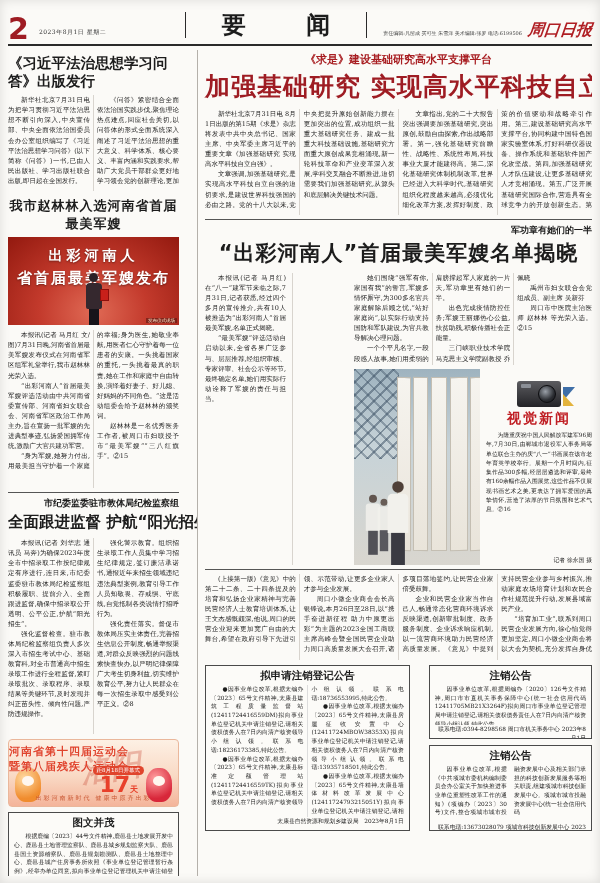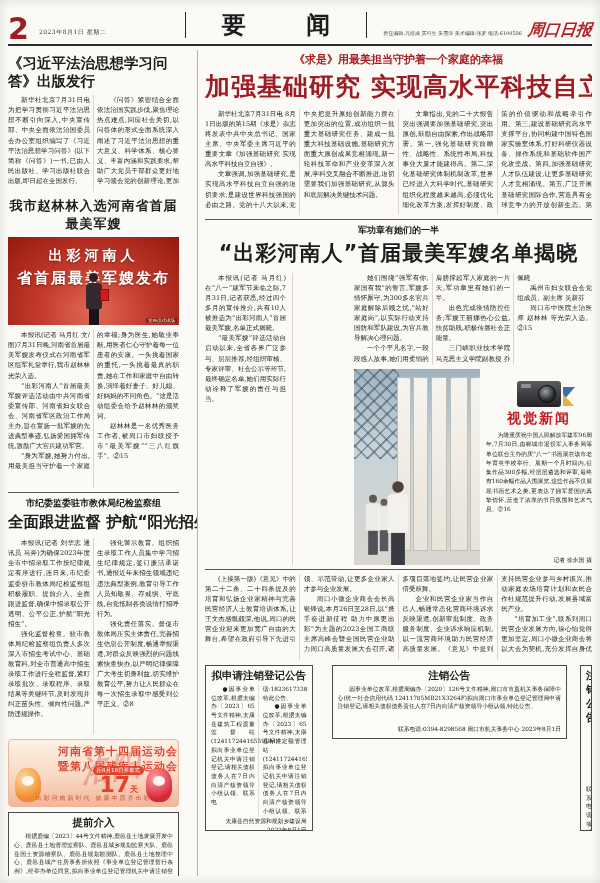--- a/index.html
+++ b/index.html
@@ -25,41 +25,41 @@
   .content { display:flex; margin-top:4px; height:826px; }
   .left-col { width:190px; padding-right:18px; border-right:1px solid #b4b0aa; overflow:hidden; }
   .right-col { flex:1; padding-left:7px; overflow:hidden; }
   .thin-rule { border:none; border-top:1px solid #555; margin:4px 0; }
   
   .body-text { font-size:6.5px; line-height:1.55; text-align:justify; overflow:hidden; }
   .para { text-indent:2em; }
   .cols-2 { column-count:2; column-gap:7px; column-rule:1px solid #d8d4ce; }
   .cols-3 { column-count:3; column-gap:7px; column-rule:1px solid #d8d4ce; }
   .cols-4 { column-count:4; column-gap:8px; column-rule:1px solid #d8d4ce; }
-  .kicker { text-align:center; font-size:9px; font-weight:bold; font-family:"DejaVu Sans", sans-serif; margin:4px 0 2px; }
+  .kicker { text-align:right; font-size:9px; font-weight:bold; font-family:"DejaVu Sans", sans-serif; margin:4px 0 2px; }
   
   .a1-title { font-size:14.5px; line-height:1.25; font-weight:bold; font-family:"DejaVu Sans", sans-serif; margin:4px 0 5px; }
   .a1-body { height:96px; }
   .a2-head { font-size:13px; font-weight:bold; font-family:"DejaVu Sans", sans-serif; text-align:center; margin:6px 0 4px; letter-spacing:1px; }
   .stage-photo { position:relative; height:88px; background:radial-gradient(ellipse at 50% 85%, #e06a55 0%, #c33a2c 45%, #93190f 100%); overflow:hidden; }
   .stage-line1 { position:absolute; top:10px; width:100%; text-align:center; color:#fff; font-weight:bold; font-size:14px; letter-spacing:4px; font-family:"DejaVu Sans", sans-serif; text-shadow:0 1px 2px rgba(0,0,0,.4); }
   .stage-line2 { position:absolute; top:32px; left:-6px; right:-6px; text-align:center; color:#fff; font-weight:bold; font-size:15px; letter-spacing:2px; font-family:"DejaVu Sans", sans-serif; text-shadow:0 1px 2px rgba(0,0,0,.4); white-space:nowrap; }
   .stage-person { position:absolute; left:50%; bottom:0; transform:translateX(-50%); width:24px; height:52px; }
   .stage-person .head { width:9px; height:9px; background:#2b2126; border-radius:50%; margin:0 auto; }
   .stage-person .torso { width:16px; height:26px; background:#35282e; border-radius:4px 4px 2px 2px; margin:1px auto 0; }
   .stage-person .legs { width:10px; height:16px; background:#17141a; margin:0 auto; }
   .stage-award { position:absolute; left:54%; bottom:24px; width:9px; height:12px; background:#c8201a; border:1px solid #8d0f0c; }
   .stage-caption { position:absolute; right:2px; bottom:2px; font-size:4.5px; color:#f7e3c8; background:rgba(80,20,15,.55); padding:0 2px; }
   .a2-body { height:158px; margin-top:5px; }
   .a3-head { font-size:15.5px; font-weight:bold; font-family:"DejaVu Sans", sans-serif; text-align:center; margin:1px 0 5px; white-space:nowrap; }
   .a3-body { height:196px; }
   
   .ad-banner { position:relative; margin-top:5px; height:68px; background:linear-gradient(180deg,#fdf0e4 0%, #f9d9c4 55%, #f4b49a 100%); border:1px solid #eab79b; border-radius:4px; overflow:hidden; font-family:"DejaVu Sans", sans-serif; }
   .ad-watermark { position:absolute; left:72px; top:8px; font-size:30px; color:rgba(196,60,40,.3); font-style:italic; font-weight:bold; transform:rotate(-8deg); }
-  .ad-line1,.ad-line2 { text-align:right; color:#e0442c; font-weight:bold; font-size:11px; letter-spacing:1px; text-shadow:0 0 1px #fff; position:relative; }
+  .ad-line1,.ad-line2 { text-align:left; color:#e0442c; font-weight:bold; font-size:11px; letter-spacing:1px; text-shadow:0 0 1px #fff; position:relative; }
   .ad-line1 { margin-top:4px; } 
   .ad-sub { position:absolute; right:34px; top:26px; font-size:5.5px; color:#fff; background:#e0442c; border-radius:5px; padding:1px 4px; }
   .ad-count { position:absolute; right:40px; top:34px; color:#e8402a; font-weight:bold; font-size:22px; line-height:1; }
   .ad-count .unit { font-size:8px; }
   .ad-slogan { position:absolute; bottom:3px; width:100%; text-align:center; font-size:6px; color:#c8542f; letter-spacing:2px; }
   .mascot { position:absolute; bottom:4px; width:26px; height:34px; border-radius:45% 45% 40% 40%; }
   .mascot.m1 { left:6px; background:radial-gradient(circle at 35% 30%, #ffd9a0, #f08c2e 70%); }
   .mascot.m2 { right:6px; background:radial-gradient(circle at 35% 30%, #ff9f9f, #d8273a 70%); }
   .mascot::after { content:""; position:absolute; left:7px; top:8px; width:12px; height:10px; background:#fff7ef; border-radius:50%; }
   
@@ -100,21 +100,21 @@
   .camera-accent { position:absolute; right:-14px; top:6px; width:0; height:0; border-left:12px solid #3f6fa8; border-bottom:14px solid transparent; }
   .camera-accent2 { position:absolute; right:-13px; top:13px; width:0; height:0; border-left:11px solid #e3b33c; border-top:12px solid transparent; }
   .visual-title { color:#c01f24; font-weight:bold; font-size:14px; letter-spacing:2px; font-family:"DejaVu Sans", sans-serif; margin-top:3px; }
   .visual-caption { font-size:5.8px; line-height:1.6; text-align:justify; overflow:hidden; flex:1; }
   .credit-line { font-size:5.8px; text-align:right; margin-top:2px; }
   .my-headline { text-align:center; font-weight:bold; font-size:19px; font-family:"DejaVu Serif", serif; margin:3px 0 5px; white-space:nowrap; }
   .my-body { height:86px; }
   
   .notices-row { display:flex; gap:6px; margin-top:5px; height:166px; }
   .nb-left { flex:1.55; }
-  .nb-right { flex:1; display:flex; flex-direction:row; gap:13px;padding-left:13px; }
+  .nb-right { flex:1; display:flex; flex-direction:column; gap:6px;padding-left:13px; }
   .nb { border:1px solid #4a4a4a; background:#fcfbf8; padding:3px 5px; overflow:hidden; }
   .nb-left .notice-body { column-count:2; column-gap:8px; column-rule:1px solid #ddd; height:132px; }
   .nb-r1 { height:74px; }
   .nb-r2 { flex:1; }
   .nb-r2 .notice-body { column-count:2; column-gap:7px; height:58px; }
 </style>
 </head>
 <body>
 
 <div class="page">
@@ -186,33 +186,33 @@
         <div class="mascot m1"></div>
         <div class="mascot m2"></div>
         <div class="ad-line1">河南省第十四届运动会</div>
         <div class="ad-line2">暨第八届残疾人运动会</div>
         <div class="ad-sub">距8月18日开幕式</div>
         <div class="ad-count"><span>17</span><span class="unit">天</span></div>
         <div class="ad-slogan">出彩河南新时代 健康中原齐出彩</div>
       </div>
 
       <div class="notice-box" style="height:76px;">
-        <div class="notice-title">提前介入</div>
+        <div class="notice-title">图文并茂</div>
         <div class="notice-body" style="height:52px;">
             <span class="para" style="display:block">根据鹿编〔2023〕44号文件精神,鹿邑县土地发展开发中心、鹿邑县土地管理监察队、鹿邑县城乡规划监察大队、鹿邑县国土资源稽察队、鹿邑县规划勘测队、鹿邑县土地整理中心、鹿邑县城产住房事务所依照《事业单位登记管理暂行条例》,经举办单位同意,拟向事业单位登记管理机关申请注销登记,现已成立清算组,请债权人自2023年8月1日起90日内向本单位清算组申报债权,特此公告。</span>
           </div>
 
       </div>
 
     </aside>
 
     <section class="right-col">
 
       <article>
-        <div class="top-kicker">《求是》用最美担当守护着一个家庭的幸福</div>
+        <div class="top-kicker">《求是》建设基础研究高水平支撑平台</div>
         <h1 class="top-headline">加强基础研究 实现高水平科技自立自强</h1>
         <div class="body-text cols-4 top-body">
             <p class="para">新华社北京7月31日电 8月1日出版的第15期《求是》杂志将发表中共中央总书记、国家主席、中央军委主席习近平的重要文章《加强基础研究 实现高水平科技自立自强》。</p>
             <p class="para">文章强调,加强基础研究,是实现高水平科技自立自强的迫切要求,是建设世界科技强国的必由之路。党的十八大以来,党中央把提升原始创新能力摆在更加突出的位置,成功组织一批重大基础研究任务、建成一批重大科技基础设施,基础研究方面重大原创成果竞相涌现,新一轮科技革命和产业变革深入发展,学科交叉融合不断推进,迫切需要我们加强基础研究,从源头和底层解决关键技术问题。</p>
             <p class="para">文章指出,党的二十大报告突出强调要加强基础研究,突出原创,鼓励自由探索,作出战略部署。第一,强化基础研究前瞻性、战略性、系统性布局,科技事业大厦才能建得高。第二,深化基础研究体制机制改革,世界已经进入大科学时代,基础研究组织化程度越来越高,必须优化细化改革方案,发挥好制度、政策的价值驱动和战略牵引作用。第三,建设基础研究高水平支撑平台,协同构建中国特色国家实验室体系,打好科研仪器设备、操作系统和基础软件国产化攻坚战。第四,加强基础研究人才队伍建设,让更多基础研究人才竞相涌现。第五,广泛开展基础研究国际合作,营造具有全球竞争力的开放创新生态。第六,塑造有利于基础研究发展的创新生态,在全社会大力弘扬追求真理、勇攀高峰的科学精神。</p>
           </div>
       </article>
 
       <hr class="thin-rule">
 

